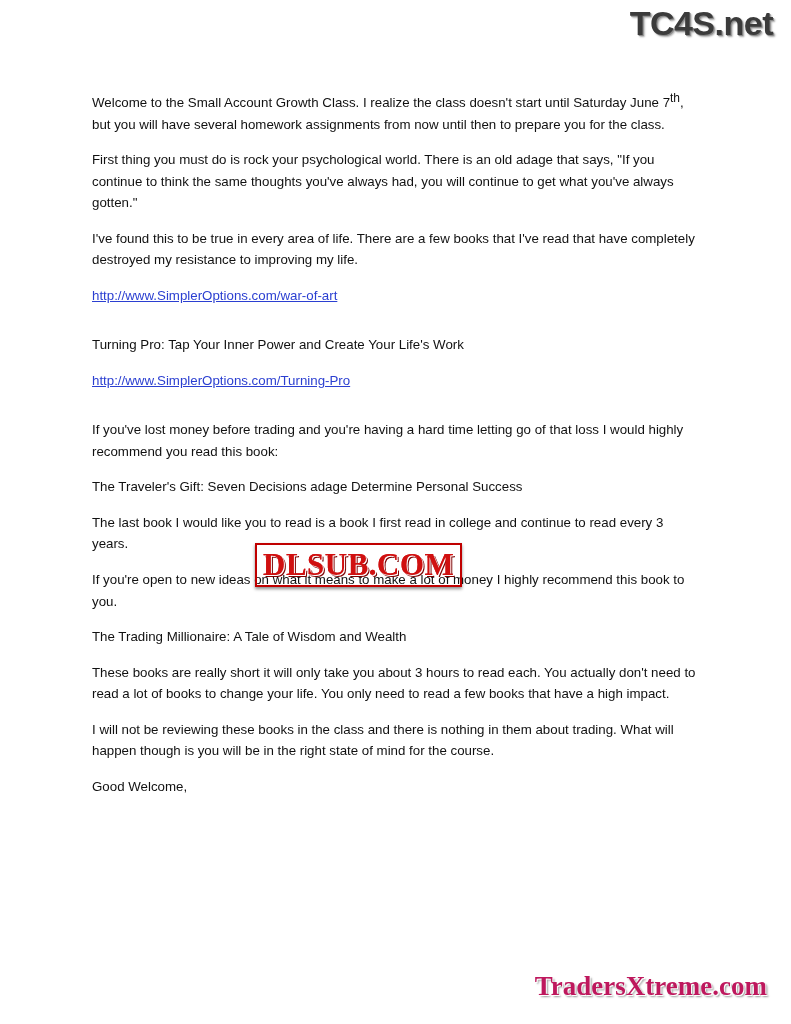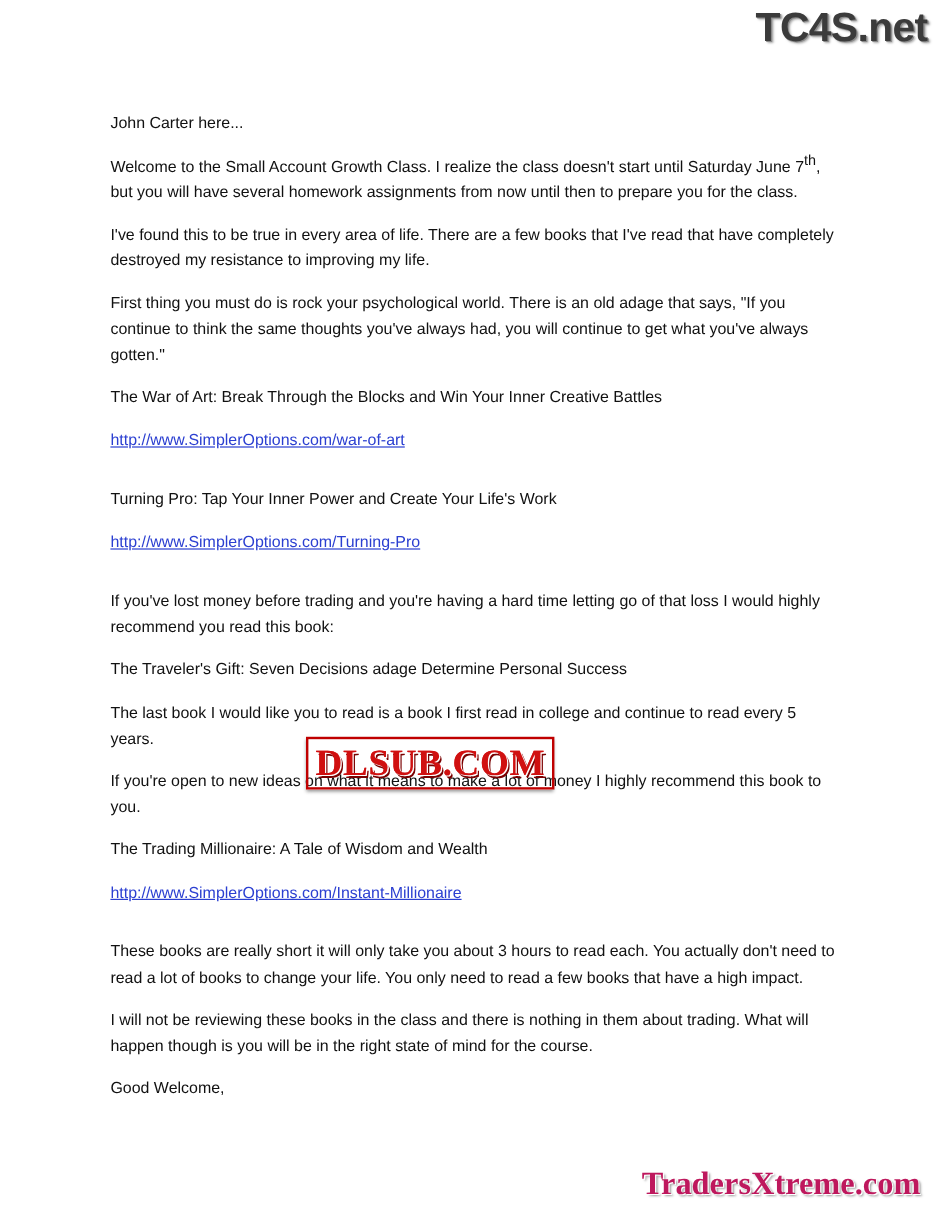--- a/index.html
+++ b/index.html
@@ -108,59 +108,54 @@
 </style>
 </head>
 <body>
 
 <div class="page">
 
   <div class="tc4s-watermark">TC4S.net</div>
 
   <div class="doc">
 
-    <p class="para">John Carter here...</p>
 
     <p class="para">
       <span>Welcome to the Small Account Growth Class. I realize the class doesn't start until Saturday June 7</span><sup>th</sup><span>, but you will have several homework assignments from now until then to prepare you for the class.</span>
     </p>
 
+    <p class="para">First thing you must do is rock your psychological world. There is an old adage that says, "If you continue to think the same thoughts you've always had, you will continue to get what you've always gotten."</p>
+
     <p class="para">I've found this to be true in every area of life. There are a few books that I've read that have completely destroyed my resistance to improving my life.</p>
 
-    <p class="para">First thing you must do is rock your psychological world. There is an old adage that says, "If you continue to think the same thoughts you've always had, you will continue to get what you've always gotten."</p>
-
-    <p class="para">The War of Art: Break Through the Blocks and Win Your Inner Creative Battles</p>
 
     <div class="linkrow">
       <a class="link" href="#">http://www.SimplerOptions.com/war-of-art</a>
     </div>
 
     <p class="para">Turning Pro: Tap Your Inner Power and Create Your Life's Work</p>
 
     <div class="linkrow">
       <a class="link" href="#">http://www.SimplerOptions.com/Turning-Pro</a>
     </div>
 
     <p class="para">If you've lost money before trading and you're having a hard time letting go of that loss I would highly recommend you read this book:</p>
 
     <p class="para">The Traveler's Gift: Seven Decisions adage Determine Personal Success</p>
 
     <div class="linkrow">
       <span class="dlsub">DLSUB.COM</span>
     </div>
 
-    <p class="para">The last book I would like you to read is a book I first read in college and continue to read every 5 years.</p>
+    <p class="para">The last book I would like you to read is a book I first read in college and continue to read every 3 years.</p>
 
     <p class="para">If you're open to new ideas on what it means to make a lot of money I highly recommend this book to you.</p>
 
     <p class="para">The Trading Millionaire: A Tale of Wisdom and Wealth</p>
 
-    <div class="linkrow">
-      <a class="link" href="#">http://www.SimplerOptions.com/Instant-Millionaire</a>
-    </div>
 
     <p class="para">These books are really short it will only take you about 3 hours to read each. You actually don't need to read a lot of books to change your life. You only need to read a few books that have a high impact.</p>
 
     <p class="para">I will not be reviewing these books in the class and there is nothing in them about trading. What will happen though is you will be in the right state of mind for the course.</p>
 
 
     <p class="para">Good Welcome,</p>
 
   </div>
 

